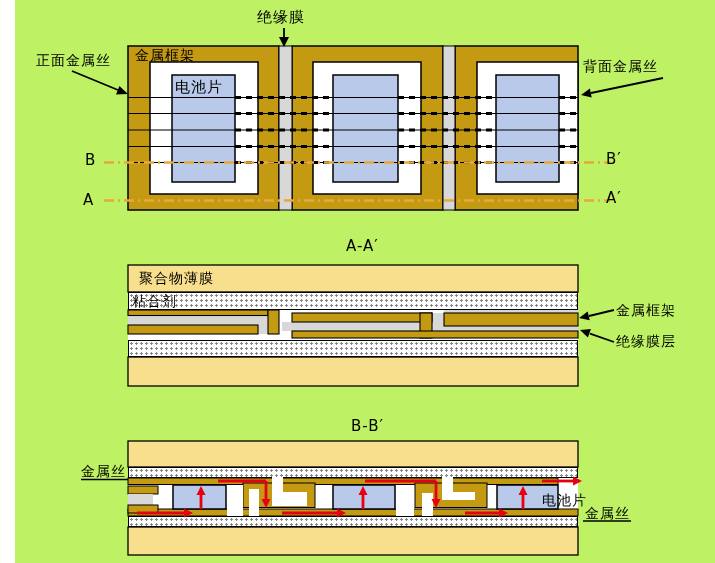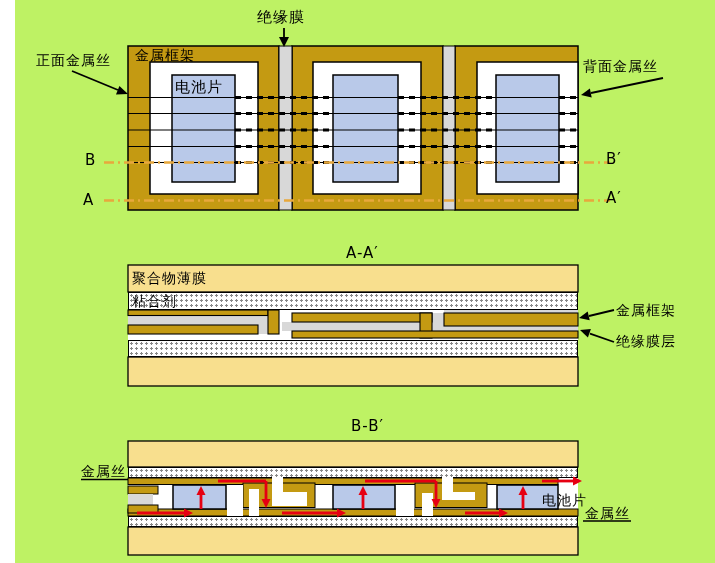--- a/index.html
+++ b/index.html
@@ -182,22 +182,22 @@
   <div class="lbl big" style="left:242px;top:9px;">绝缘膜</div>
   <div class="lbl" style="left:21px;top:52px;">正面金属丝</div>
   <div class="lbl" style="left:120px;top:47px;">金属框架</div>
   <div class="lbl big" style="left:160px;top:79px;">电池片</div>
   <div class="lbl" style="left:568px;top:58px;">背面金属丝</div>
   <div class="lbl big" style="left:70px;top:152px;">B</div>
   <div class="lbl big" style="left:591px;top:151px;">B′</div>
   <div class="lbl big" style="left:68px;top:192px;">A</div>
   <div class="lbl big" style="left:591px;top:190px;">A′</div>
 
-  <div class="lbl big" style="left:331px;top:245px;">A-A′</div>
-  <div class="lbl" style="left:117px;top:270px;">聚合物薄膜</div>
+  <div class="lbl big" style="left:331px;top:238px;">A-A′</div>
+  <div class="lbl" style="left:124px;top:270px;">聚合物薄膜</div>
   <div class="lbl" style="left:117px;top:293px;">粘合剂</div>
   <div class="lbl" style="left:601px;top:302px;">金属框架</div>
   <div class="lbl" style="left:601px;top:333px;text-align:right;">绝缘膜层</div>
 
   <div class="lbl big" style="left:336px;top:418px;text-align:right;">B-B′</div>
   <div class="lbl" style="left:66px;top:463px;">金属丝</div>
   <div class="lbl" style="left:527px;top:492px;">电池片</div>
   <div class="lbl" style="left:570px;top:505px;">金属丝</div>
 
 </div>

